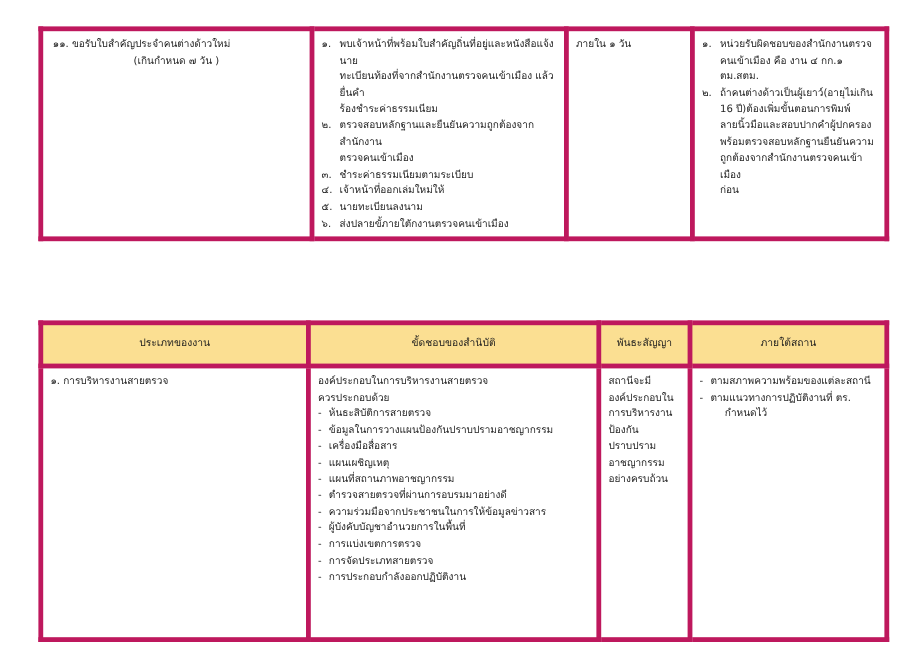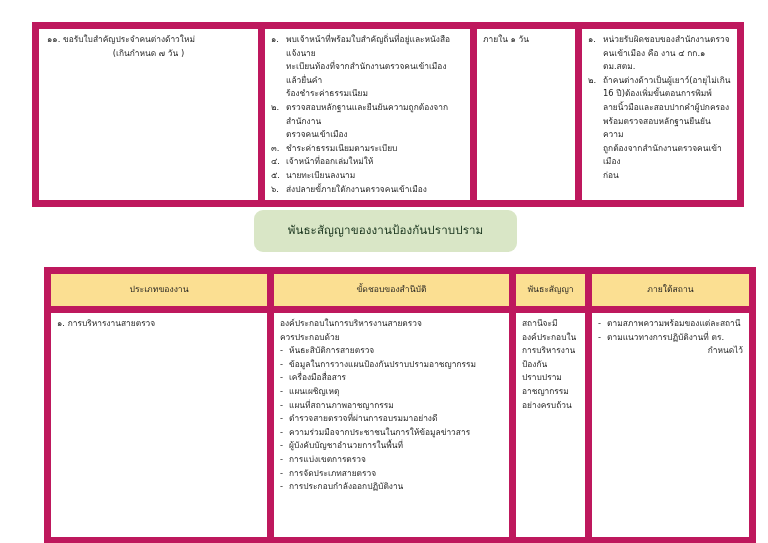--- a/index.html
+++ b/index.html
@@ -23,21 +23,21 @@
 
   
   table.doc-table {
     border-collapse: collapse;
     table-layout: fixed;
     position: absolute;
     background: #ffffff;
   }
   table.doc-table td,
   table.doc-table th {
-    border: 7px solid #be185d;
+    border: 4px solid #be185d;
     vertical-align: top;
     padding: 4px 6px 4px 6px;
     font-weight: normal;
     font-size: 8.4px;
     line-height: 1.62;
     color: #1d1d1d;
     margin-top: 42px;
   }
 
   
@@ -47,21 +47,21 @@
     width: 705px;
   }
   #table-procedure col.c1 { width: 226px; }
   #table-procedure col.c2 { width: 212px; }
   #table-procedure col.c3 { width: 105px; }
   #table-procedure col.c4 { width: 162px; }
   #table-procedure td { height: 163px; }
 
   
   #table-commitment {
-    left: 44px;
+    left: 32px;
     top: 267px;
     width: 705px;
   }
   #table-commitment col.c1 { width: 223px; }
   #table-commitment col.c2 { width: 242px; }
   #table-commitment col.c3 { width: 76px; }
   #table-commitment col.c4 { width: 164px; }
   #table-commitment thead th {
     background: #fbdf92;
     text-align: center;
@@ -99,21 +99,21 @@
   .plainlist > li {
     position: relative;
     padding-left: 9px;
   }
   .plainlist > li > .dash {
     position: absolute;
     left: 0;
     top: 0;
   }
   .cell-line { display: block; }
-  .indent-1 { padding-left: 12px; text-align: right; }
+  .indent-1 { padding-left: 12px; }
   .center-line { display: block; text-align: center; }
   .pad-left-first { padding-left: 2px; }
 
   
   #section-banner {
     position: absolute;
     left: 254px;
     top: 210px;
     width: 263px;
     height: 42px;
@@ -204,23 +204,20 @@
               <span class="cell-line">พร้อมตรวจสอบหลักฐานยืนยันความ</span>
               <span class="cell-line">ถูกต้องจากสำนักงานตรวจคนเข้าเมือง</span>
               <span class="cell-line">ก่อน</span>
             </li>
           </ul>
         </td>
       </tr>
     </tbody>
   </table>
 
-  <div id="section-banner">
-    <span class="banner-text">พันธะสัญญาของงานป้องกันปราบปราม</span>
-  </div>
 
   <table class="doc-table" id="table-commitment">
     <colgroup>
       <col class="c1">
         <col class="c2">
         <col class="c3">
         <col class="c4">
     </colgroup>
     <thead>
       <tr>

